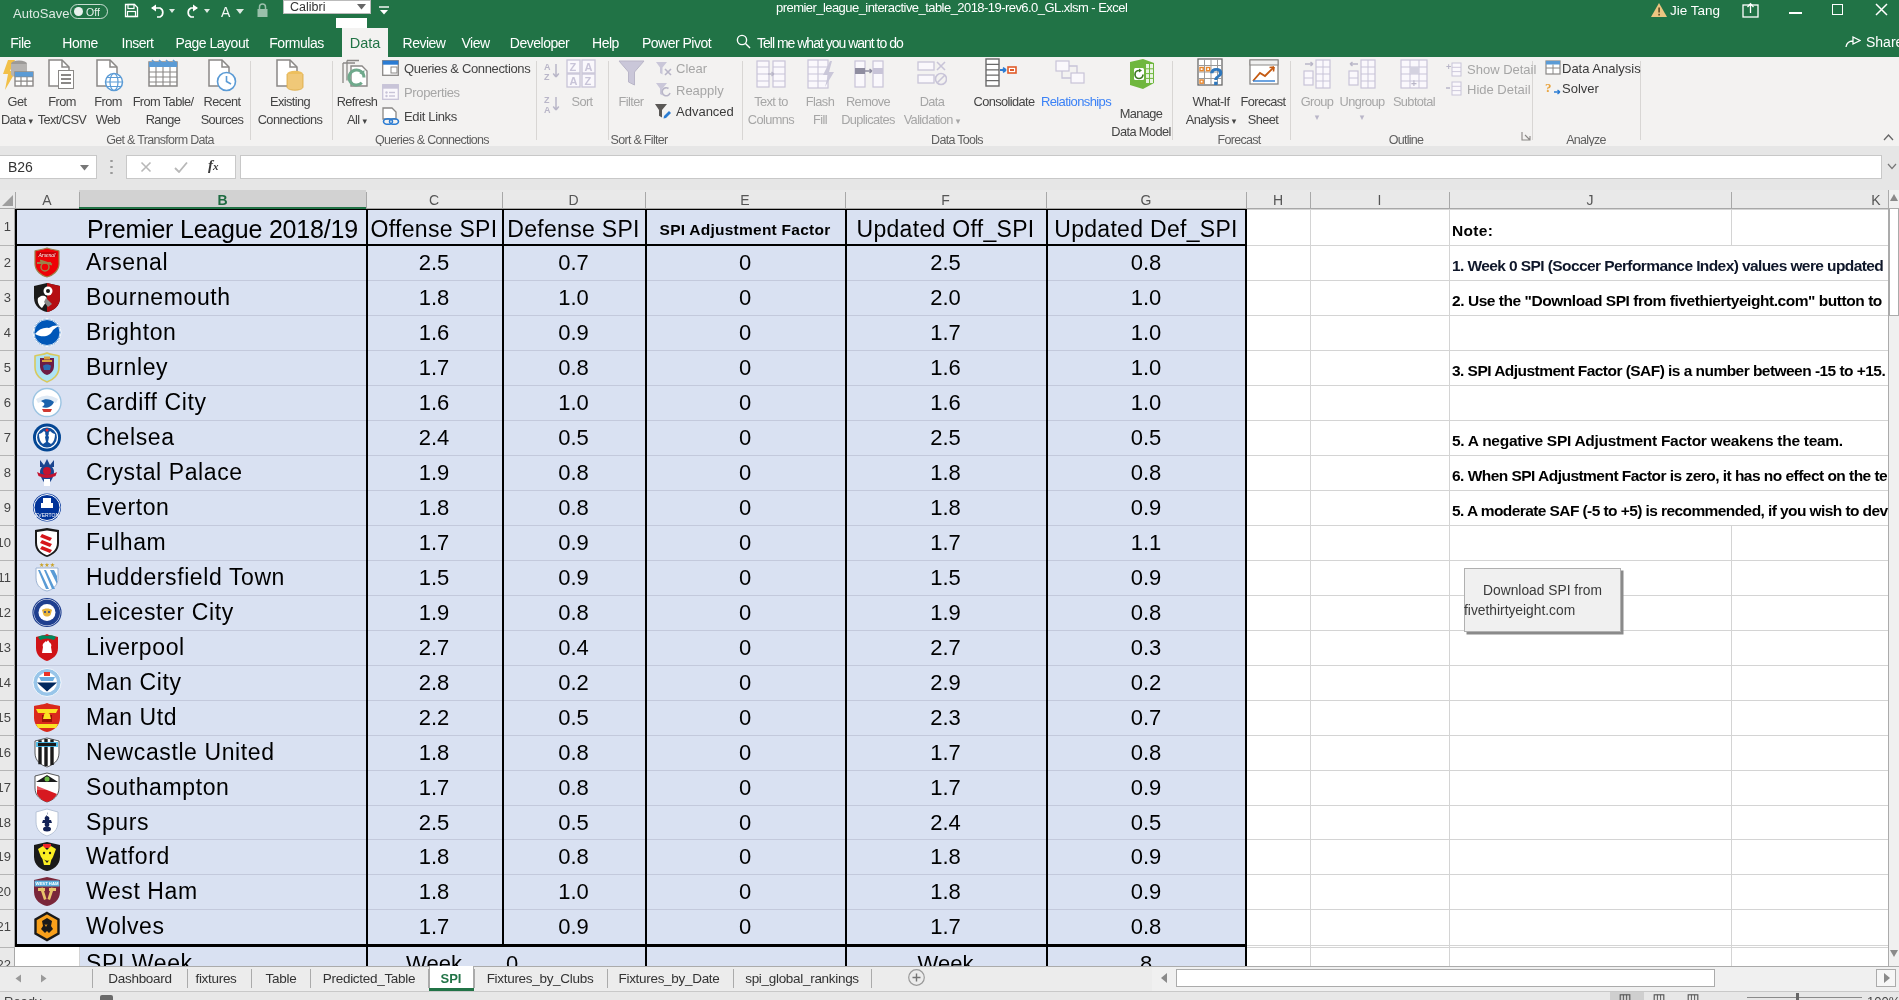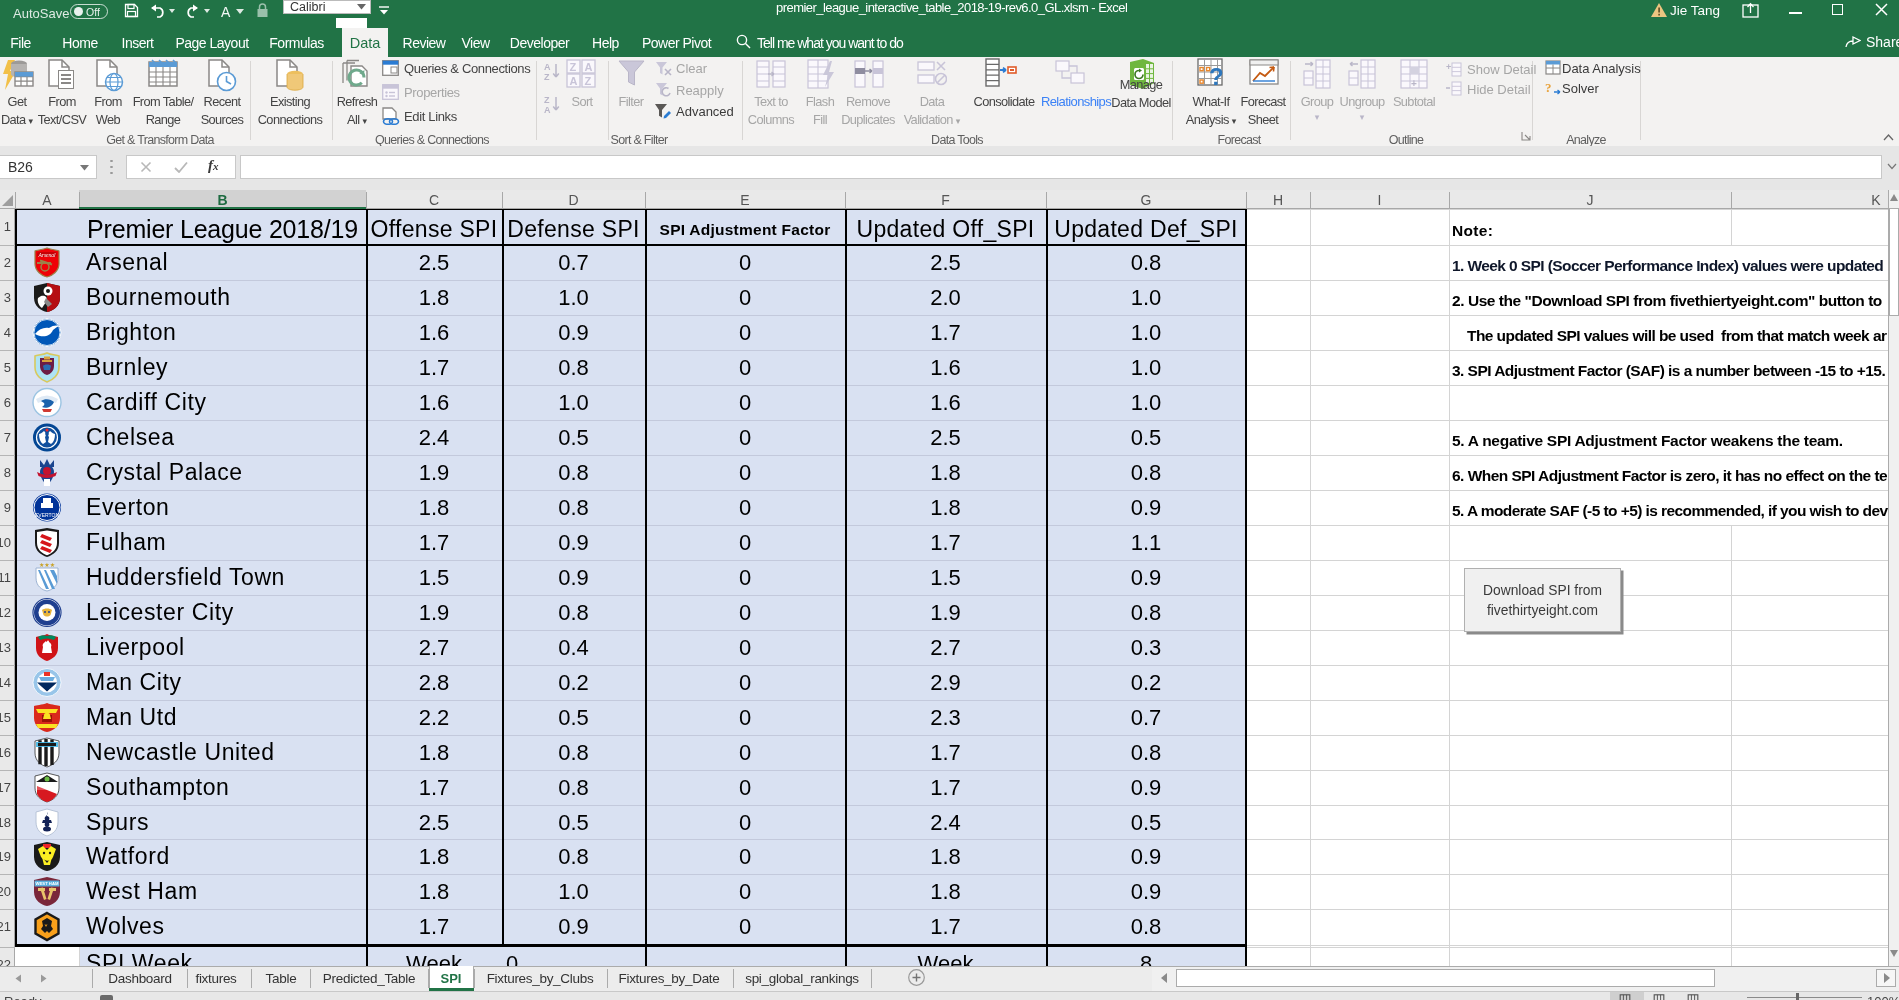--- a/index.html
+++ b/index.html
@@ -265,21 +265,21 @@
   </svg>
 <div class="g" style="left:1076px;top:93px;transform:translateX(-50%);text-align:center;font-size:13px;letter-spacing:-0.6px;line-height:17.5px;color:#3b82f6;white-space:nowrap">Relationships</div>
 <svg class="g" style="left:1126px;top:58px" width="31" height="32" viewBox="0 0 31 32">
     <path d="M4 4 L17 1 L28 5 V25 L17 31 L4 27 Z" fill="#6fb73e"></path>
     <path d="M20 6 h7 v19 h-7 z" fill="#fff" opacity="0.85"></path>
     <path d="M20 10.8 h7 M20 15.6 h7 M20 20.4 h7 M23.5 6 v19" stroke="#6fb73e" stroke-width="1"></path>
     <rect x="8" y="10" width="10" height="12" rx="1.5" fill="#fff"></rect>
     <path d="M13 12.5 a4 4 0 1 0 4 4" fill="none" stroke="#3e7a22" stroke-width="1.7"></path>
     <path d="M13 10.5 l3 2 l-3 2 z" fill="#3e7a22"></path>
   </svg>
-<div class="g" style="left:1141px;top:76px;transform:translateX(-50%);text-align:center;font-size:12.8px;letter-spacing:-0.6px;line-height:17.5px;color:#444;white-space:nowrap">Manage<br>Data Model</div>
+<div class="g" style="left:1141px;top:105px;transform:translateX(-50%);text-align:center;font-size:12.8px;letter-spacing:-0.6px;line-height:17.5px;color:#444;white-space:nowrap">Manage<br>Data Model</div>
 <svg class="g" style="left:1197px;top:58px" width="30" height="32" viewBox="0 0 30 32">
     <rect x="1" y="1" width="24" height="26" fill="#fff" stroke="#6a6a6a" stroke-width="1.3"></rect>
     <path d="M1 7.5 h24 M1 14 h24 M1 20.5 h24 M7.5 1 v26 M14 1 v26 M20.5 1 v26" stroke="#9a9a9a" stroke-width="1"></path>
     <rect x="3" y="9.5" width="3.2" height="3.2" fill="none" stroke="#e8872c" stroke-width="1.4"></rect>
     <rect x="9.5" y="9.5" width="3.2" height="3.2" fill="none" stroke="#e8872c" stroke-width="1.4"></rect>
     <rect x="3" y="22" width="3.2" height="3.2" fill="none" stroke="#e8872c" stroke-width="1.4"></rect>
     <text x="12" y="27" font-size="24" font-weight="bold" fill="#2e77bc" font-family="Liberation Sans">?</text>
   </svg>
 <div class="g" style="left:1211px;top:93px;transform:translateX(-50%);text-align:center;font-size:12.8px;letter-spacing:-0.6px;line-height:17.5px;color:#444;white-space:nowrap">What-If<br>Analysis <span style="font-size:9px;letter-spacing:0">▾</span></div>
 <svg class="g" style="left:1249px;top:59px" width="30" height="30" viewBox="0 0 30 30">
@@ -796,29 +796,28 @@
 <div class="g" style="left:1046px;top:914px;width:200px;text-align:center;font-size:22px;color:#000;font-weight:400;white-space:nowrap;">0.8</div>
 <div class="g" style="left:86px;top:950px;font-size:23px;color:#000;font-weight:400;white-space:nowrap;letter-spacing:0.6px">SPI Week</div>
 <div class="g" style="left:366px;top:951px;width:136px;text-align:center;font-size:22px;color:#000;font-weight:400;white-space:nowrap;">Week</div>
 <div class="g" style="left:506px;top:951px;font-size:22px;color:#000;font-weight:400;white-space:nowrap;">0</div>
 <div class="g" style="left:845px;top:951px;width:201px;text-align:center;font-size:22px;color:#000;font-weight:400;white-space:nowrap;">Week</div>
 <div class="g" style="left:1046px;top:951px;width:200px;text-align:center;font-size:22px;color:#000;font-weight:400;white-space:nowrap;">8</div>
 <div class="g" style="left:1452px;top:209px;width:436px;height:320px;overflow:hidden">
     <div style="position:absolute;left:0;top:13px;font-size:15.5px;font-weight:700;color:#000;white-space:pre;letter-spacing:0.3px">Note:</div>
     <div style="position:absolute;left:0;top:48px;font-size:15.5px;font-weight:700;color:#0f172a;white-space:pre;letter-spacing:-0.59px">1. Week 0 SPI (Soccer Performance Index) values were updated</div>
     <div style="position:absolute;left:0;top:83px;font-size:15.5px;font-weight:700;color:#000;white-space:pre;letter-spacing:-0.45px">2. Use the "Download SPI from fivethiertyeight.com" button to</div>
-    <div style="position:absolute;left:0;top:118px;font-size:15.5px;font-weight:700;color:#000;white-space:pre;letter-spacing:-0.56px">&nbsp;&nbsp;&nbsp;&nbsp;The updated SPI values will be used  from that match week ar</div>
     <div style="position:absolute;left:0;top:153px;font-size:15.5px;font-weight:700;color:#000;white-space:pre;letter-spacing:-0.54px">3. SPI Adjustment Factor (SAF) is a number between -15 to +15.</div>
     <div style="position:absolute;left:0;top:223px;font-size:15.5px;font-weight:700;color:#000;white-space:pre;letter-spacing:-0.28px">5. A negative SPI Adjustment Factor weakens the team.</div>
     <div style="position:absolute;left:0;top:258px;font-size:15.5px;font-weight:700;color:#000;white-space:pre;letter-spacing:-0.53px">6. When SPI Adjustment Factor is zero, it has no effect on the te</div>
     <div style="position:absolute;left:0;top:293px;font-size:15.5px;font-weight:700;color:#000;white-space:pre;letter-spacing:-0.58px">5. A moderate SAF (-5 to +5) is recommended, if you wish to dev</div>
   </div>
 <div class="g" style="left:1464px;top:568px;width:157px;height:64px;background:#f0f0f0;border:1px solid #b0b0b0;box-shadow:2.5px 2.5px 0 #8a8a8a;"></div>
 <div class="g" style="left:1464px;top:583px;width:157px;text-align:center;font-size:13.8px;color:#3a3a3a;font-weight:400;white-space:nowrap;">Download SPI from</div>
-<div class="g" style="left:1464px;top:603px;width:157px;text-align:center;font-size:13.8px;color:#3a3a3a;font-weight:400;white-space:nowrap;">fivethirtyeight.com</div>
+<div class="g" style="left:1464px;top:603px;width:157px;font-size:13.8px;color:#3a3a3a;font-weight:400;white-space:nowrap;">fivethirtyeight.com</div>
 <div class="g" style="left:1888px;top:190px;width:11px;height:776px;background:#f0f0f0;border-left:1px solid #ababab;"></div>
 <svg class="g" style="left:1890px;top:194px" width="8" height="7" viewBox="0 0 8 7">
     <path d="M4 0 L8 7 H0 Z" fill="#8a8a8a"></path>
   </svg>
 <div class="g" style="left:1889px;top:208px;width:10px;height:108px;background:#fff;border:1px solid #ababab;"></div>
 <svg class="g" style="left:1890px;top:950px" width="8" height="7" viewBox="0 0 8 7">
     <path d="M4 7 L8 0 H0 Z" fill="#8a8a8a"></path>
   </svg>
 <div class="g" style="left:0px;top:966px;width:1899px;height:25px;background:#ececec;border-top:1px solid #ababab;"></div>
 <svg class="g" style="left:14px;top:974px" width="8" height="9" viewBox="0 0 8 9">

